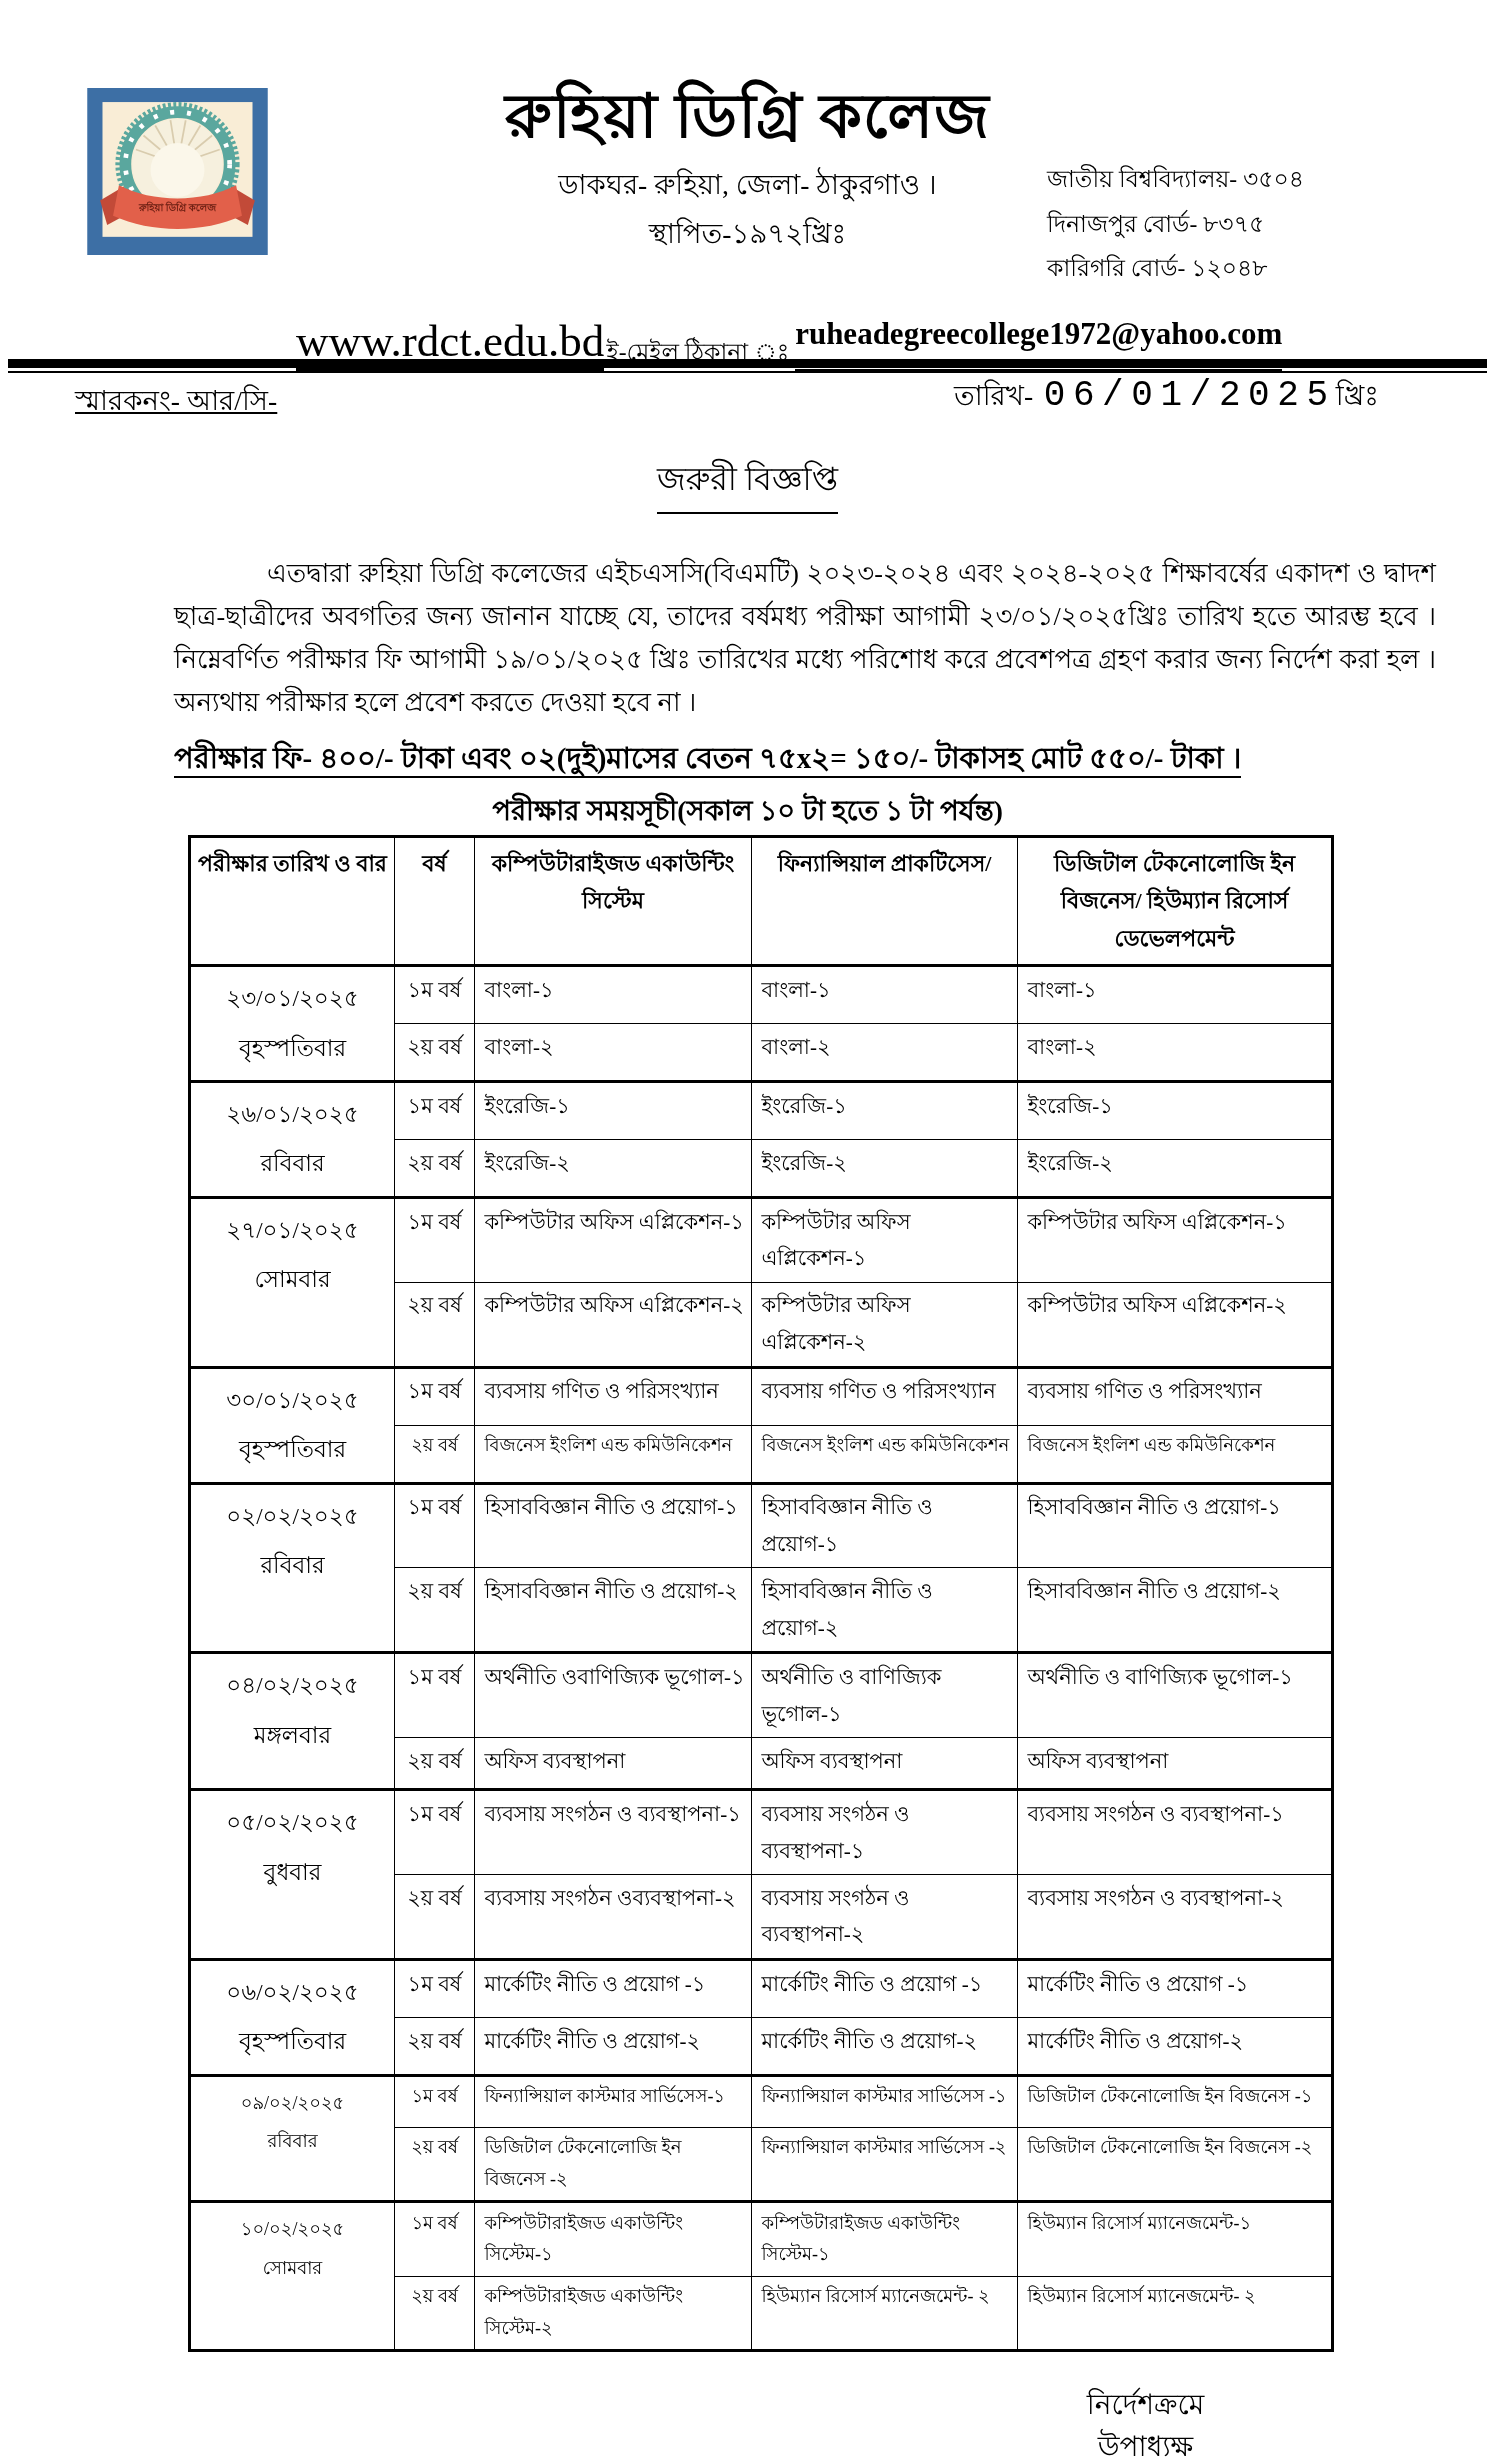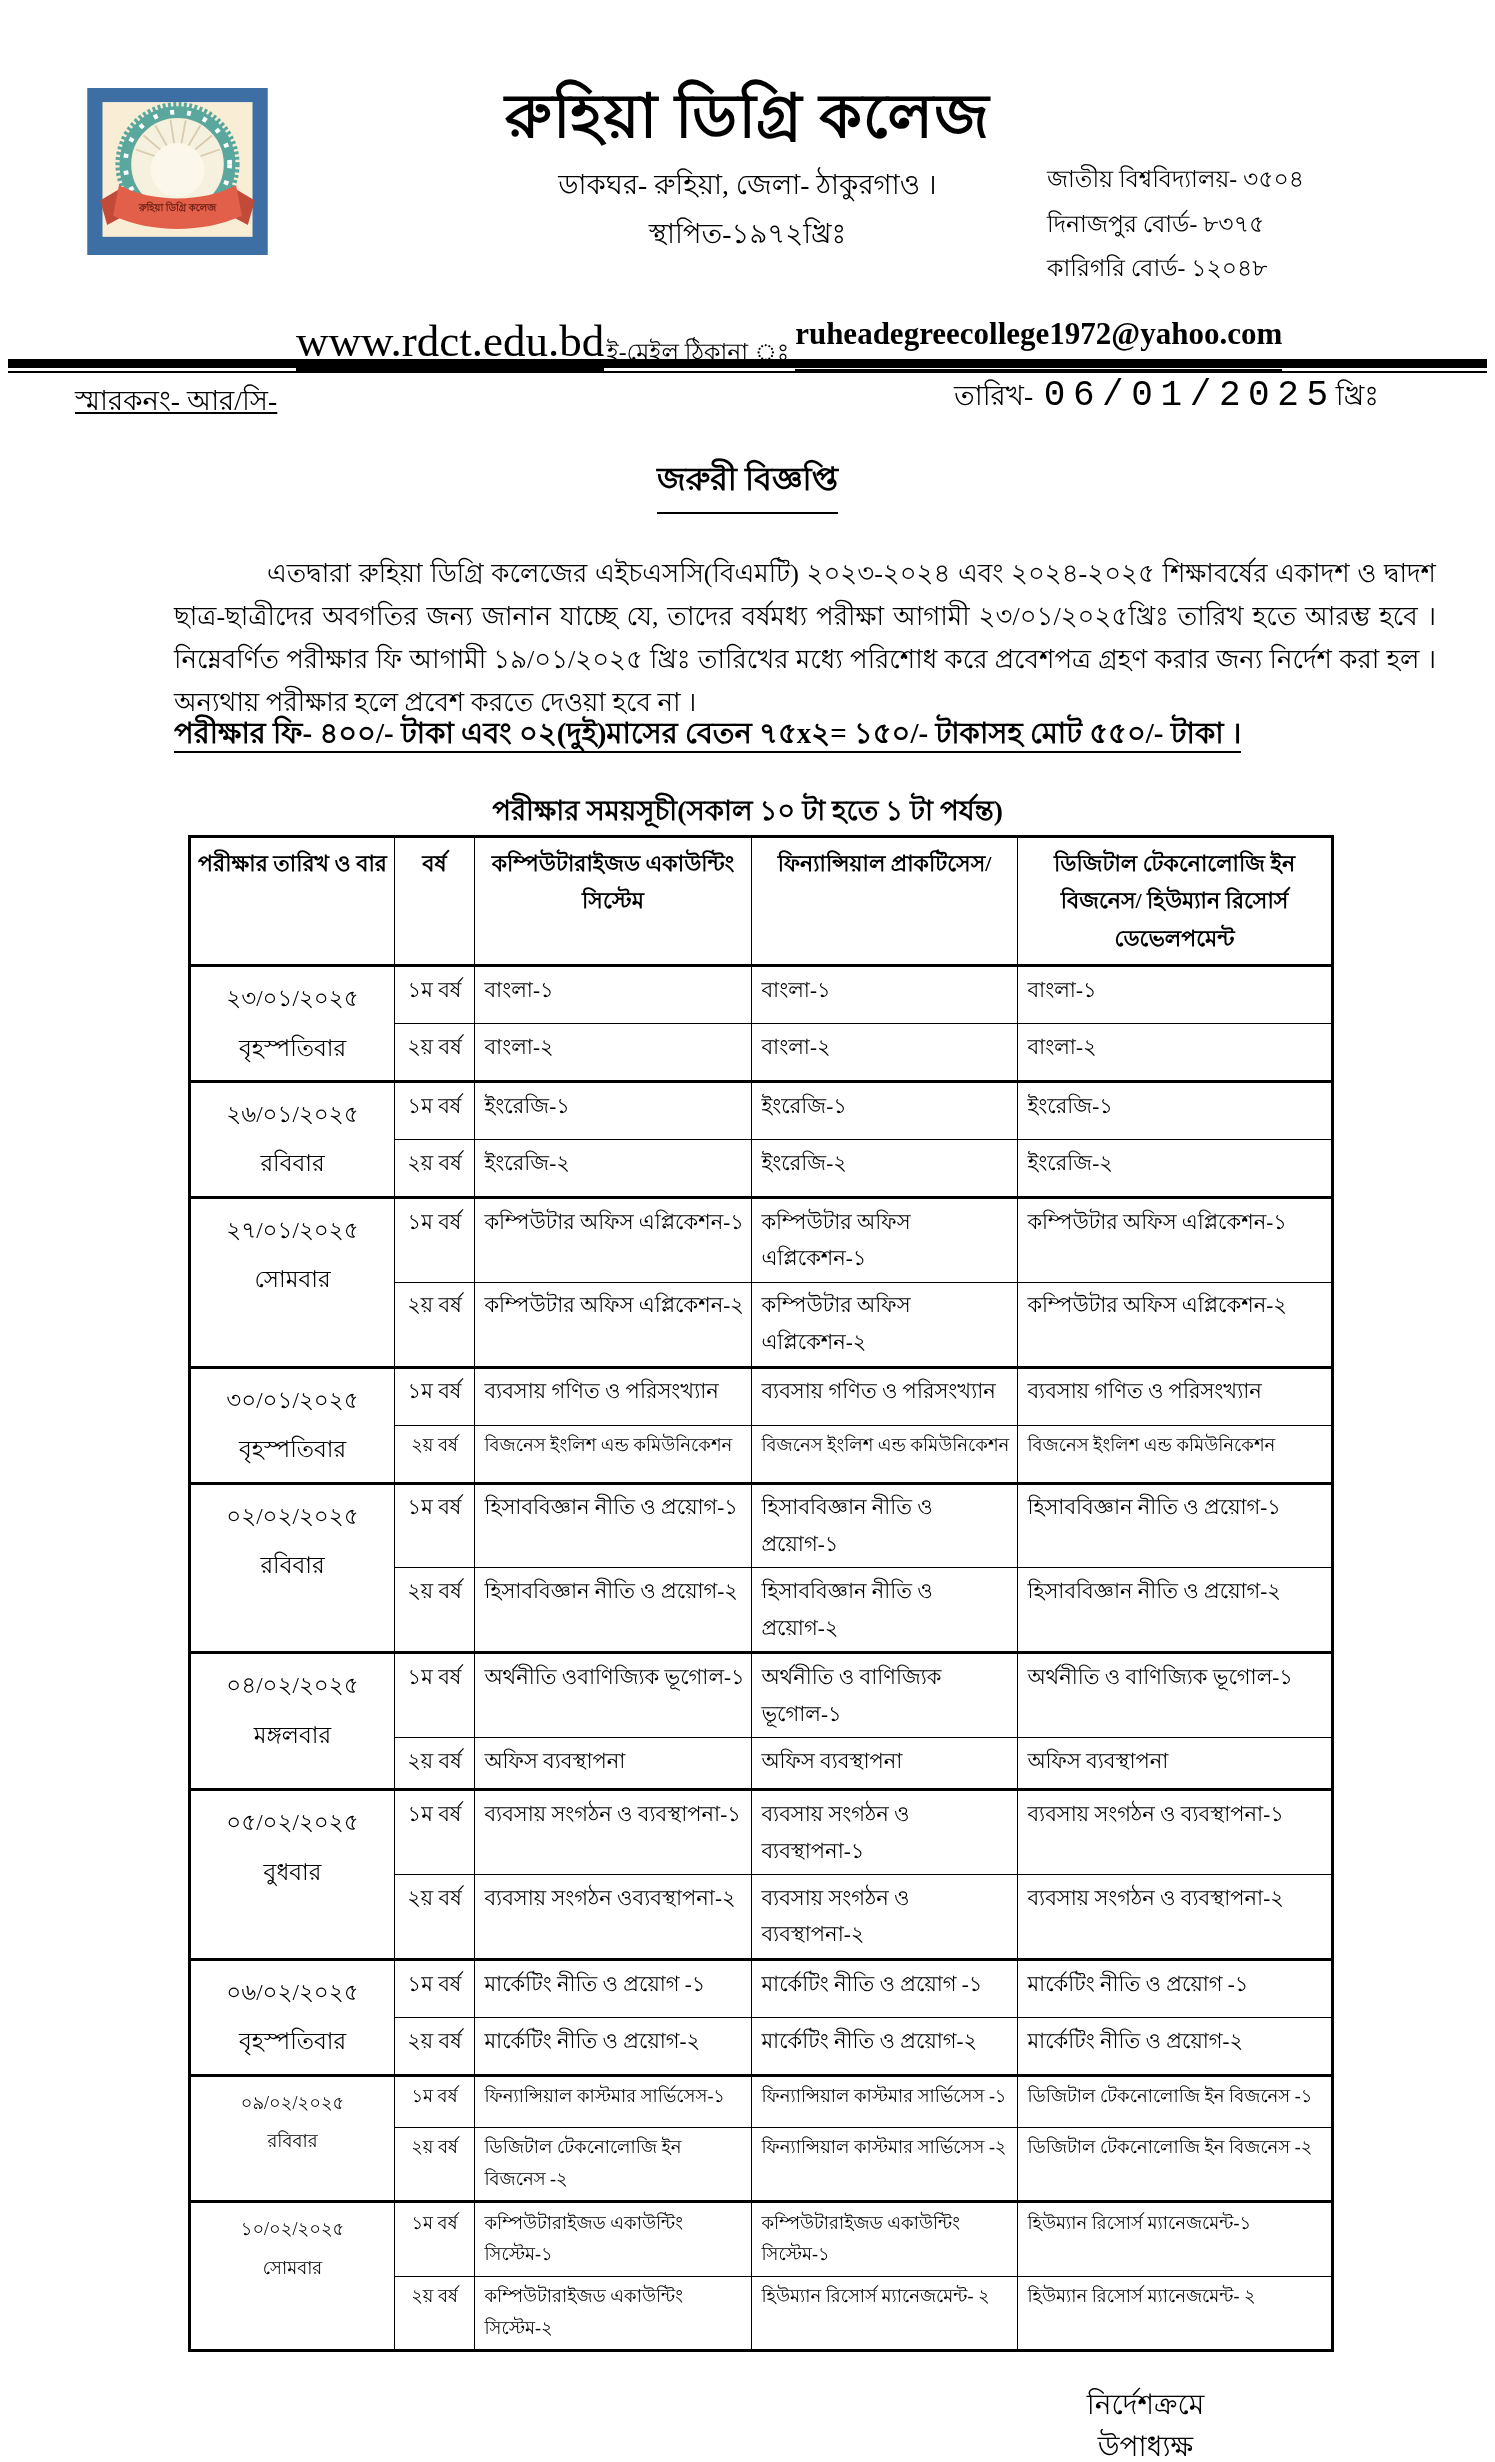--- a/index.html
+++ b/index.html
@@ -24,25 +24,25 @@
   .rule-thick { position:absolute; top:359px; left:8.2px; width:1479px; height:8.8px; background:#000; }
   .rule-thin  { position:absolute; top:371px; left:8.2px; width:1479px; height:2.3px;  background:#000; }
   .memo-label { position:absolute; left:75px; top:380px; font-size:27.6px; white-space:nowrap;text-decoration:underline; }
   .date-group { position:absolute; left:954px; top:375px; display:flex; align-items:flex-start; white-space:nowrap; }
   .date-label { font-size:27.6px; }
   .date-value { font-family:"Liberation Mono","DejaVu Sans Mono",monospace; font-size:36px;
                 letter-spacing:7.6px; margin-left:10.6px; font-weight:normal; }
   .date-suffix { font-size:27.6px; }
   
   .notice-title { position:absolute; top:454px; left:0; width:100%; text-align:center; }
-  .notice-title span { display:inline-block; font-size:32px; font-weight:bold;
+  .notice-title span { display:inline-block; font-size:32px; font-weight:normal;
     border-bottom:2.3px solid #000; padding-bottom:3.5px; }
   .body-para { position:absolute; top:552px; left:174px; width:1262px;
     font-size:26px; line-height:43px; text-align:justify; text-indent:93px; }
-  .fee-line { position:absolute; top:710px; left:174px;font-family:Liberation Serif, serif; }
+  .fee-line { position:absolute; top:735px; left:174px;font-family:Liberation Serif, serif; }
   .fee-line span { font-size:29px; font-weight:bold; border-bottom:2.9px solid #000; padding-bottom:1.8px; }
   .schedule-heading { position:absolute; top:790px; left:0; width:100%; text-align:center;
     font-size:27.6px; font-weight:600; }
   
   .lower { position:absolute; top:835px; left:188px; width:1142px; }
   table.schedule { width:1142px; border-collapse:collapse; table-layout:fixed; border:3.5px solid #000; }
   .schedule th { border:1.8px solid #000; border-bottom:3.5px solid #000; font-size:22px; font-weight:bold;
     vertical-align:top; text-align:center; padding:7px 4.7px; line-height:1.7; }
   .schedule td { border:1.8px solid #000; font-size:21px; vertical-align:top;
     padding:4.7px 5.9px 4.7px 9.4px; line-height:1.75; height:52px; text-align:left; }

